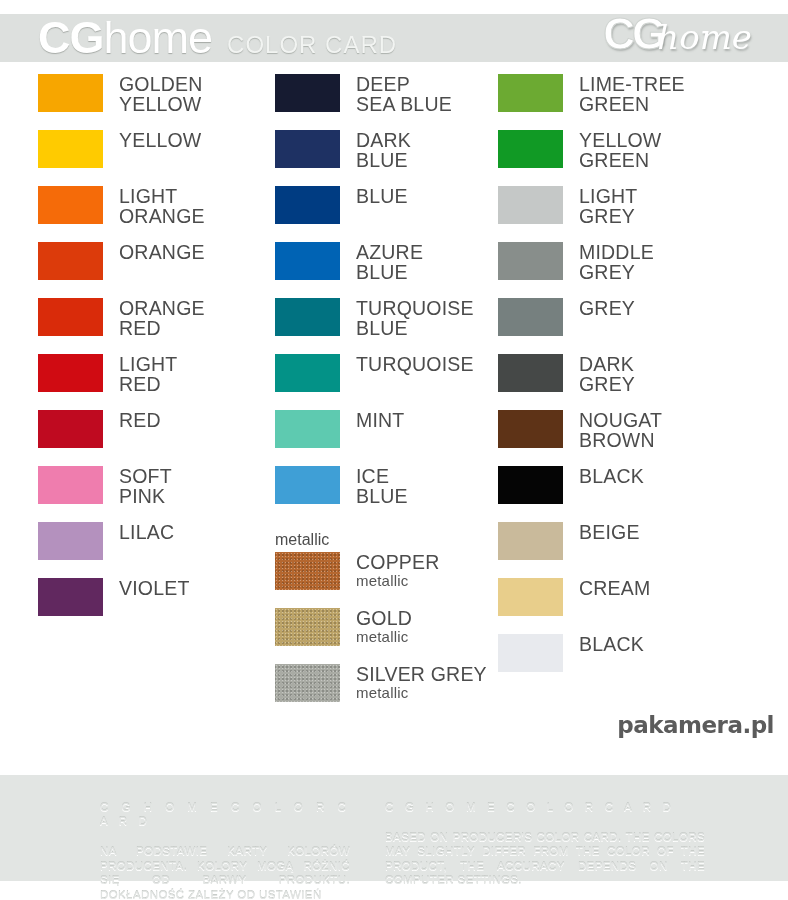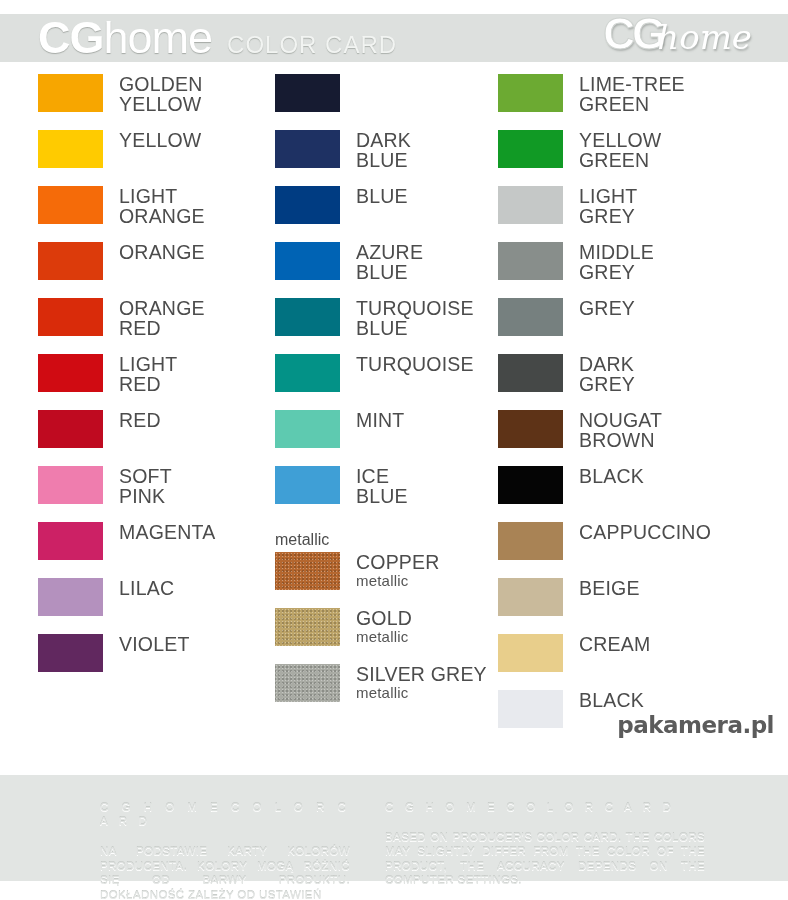--- a/index.html
+++ b/index.html
@@ -264,35 +264,33 @@
         <div class="swatch-row">
           <div class="swatch" style="background-color: rgb(191, 10, 32);"></div>
           <div class="swatch-label">RED</div>
         </div>
         <div class="swatch-row">
           <div class="swatch" style="background-color: rgb(239, 125, 174);"></div>
           <div class="swatch-label">SOFT
 PINK</div>
         </div>
         <div class="swatch-row">
-          <div class="swatch" style="background-color: rgb(204, 33, 101);"></div>
-          <div class="swatch-label">MAGENTA</div>
-        </div>
-        <div class="swatch-row">
           <div class="swatch" style="background-color: rgb(180, 145, 190);"></div>
           <div class="swatch-label">LILAC</div>
         </div>
         <div class="swatch-row">
           <div class="swatch" style="background-color: rgb(97, 40, 95);"></div>
           <div class="swatch-label">VIOLET</div>
         </div>
       </div>
       <div class="column col-1">
         <div class="swatch-row">
           <div class="swatch" style="background-color: rgb(22, 27, 49);"></div>
+          <div class="swatch-label">DEEP
+SEA BLUE</div>
         </div>
         <div class="swatch-row">
           <div class="swatch" style="background-color: rgb(30, 49, 99);"></div>
           <div class="swatch-label">DARK
 BLUE</div>
         </div>
         <div class="swatch-row">
           <div class="swatch" style="background-color: rgb(0, 60, 130);"></div>
           <div class="swatch-label">BLUE</div>
         </div>
@@ -366,24 +364,20 @@
 GREY</div>
         </div>
         <div class="swatch-row">
           <div class="swatch" style="background-color: rgb(94, 51, 23);"></div>
           <div class="swatch-label">NOUGAT
 BROWN</div>
         </div>
         <div class="swatch-row">
           <div class="swatch" style="background-color: rgb(5, 5, 5);"></div>
           <div class="swatch-label">BLACK</div>
-        </div>
-        <div class="swatch-row">
-          <div class="swatch" style="background-color: rgb(169, 131, 85);"></div>
-          <div class="swatch-label">CAPPUCCINO</div>
         </div>
         <div class="swatch-row">
           <div class="swatch" style="background-color: rgb(201, 186, 155);"></div>
           <div class="swatch-label">BEIGE</div>
         </div>
         <div class="swatch-row">
           <div class="swatch" style="background-color: rgb(232, 206, 139);"></div>
           <div class="swatch-label">CREAM</div>
         </div>
         <div class="swatch-row">

